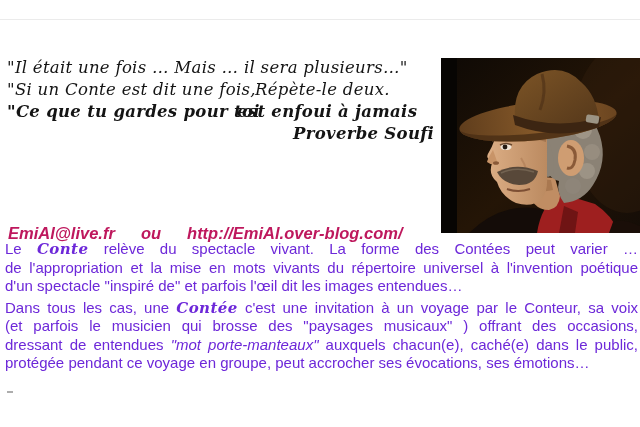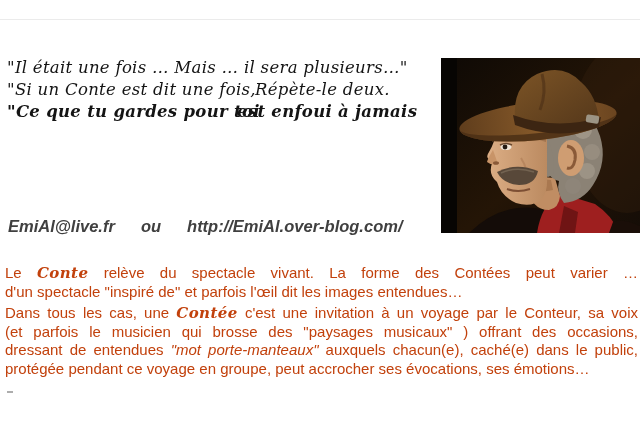--- a/index.html
+++ b/index.html
@@ -25,29 +25,29 @@
   
   .title-row{
     position:absolute;left:8px;top:189px;display:flex;align-items:baseline;gap:17px;
     font-family:"DejaVu Serif",serif;font-style:italic;color:#111;
   }
   .title-name{font-size:30px;font-weight:bold;letter-spacing:.5px;}
   .title-role{font-size:27px;letter-spacing:1.5px;}
 
   
   .contact{
-    position:absolute;left:8px;top:217px;
-    font-size:16.5px;font-weight:bold;font-style:italic;color:#404040;
+    position:absolute;left:8px;top:224px;
+    font-size:16.5px;font-weight:bold;font-style:italic;color:#be185d;
     white-space:nowrap;
   }
   .contact .sep{margin:0 26px;}
 
   
-  .paragraphs{position:absolute;left:5px;top:264px;width:633px;
-    font-size:15px;line-height:18.5px;color:#c2410c;}
+  .paragraphs{position:absolute;left:5px;top:240px;width:633px;
+    font-size:15px;line-height:18.5px;color:#6d28d9;}
   .para{margin:0 0 3px 0;}
   .pline{text-align:justify;text-align-last:justify;}
   .pline.last{text-align-last:left;}
   .script-word{font-family:"DejaVu Serif",serif;font-style:italic;font-weight:bold;letter-spacing:.4px;}
   .it{font-style:italic;}
 
   
   .photo{position:absolute;left:441px;top:58px;width:199px;height:175px;}
   .photo svg{display:block;}
 
@@ -57,20 +57,21 @@
 <body>
 
 <div id="flyer">
 
   <div class="top-rule"></div>
 
   <div class="quotes">
     <div><span>"Il était une fois … Mais … il sera plusieurs…"</span></div>
     <div><span class="q-left">"Si un Conte  est dit une fois,</span><span>Répète-le deux.</span></div>
     <div class="q-bold"><span class="q-left-b">"Ce que tu gardes pour toi</span><span>est enfoui à jamais</span></div>
+    <div class="attribution">Proverbe Soufi</div>
   </div>
 
   <div class="photo">
     <svg width="199" height="175" viewBox="0 0 199 175">
       <defs>
         <linearGradient id="bgGrad" x1="0" y1="0" x2="1" y2="1">
           <stop offset="0" stop-color="#0e0905"></stop>
           <stop offset="0.55" stop-color="#241506"></stop>
           <stop offset="1" stop-color="#150d07"></stop>
         </linearGradient>
@@ -138,20 +139,21 @@
   </div>
 
 
   <div class="contact">
     <span>EmiAl@live.fr</span><span class="sep">ou</span><span>http://EmiAl.over-blog.com/</span>
   </div>
 
   <div class="paragraphs">
     <div class="para">
       <div class="pline"><span>Le </span><span class="script-word">Conte</span><span> relève du spectacle vivant. La forme des Contées peut varier …</span></div>
+      <div class="pline">de l'appropriation et la mise en mots vivants du répertoire universel  à l'invention poétique</div>
       <div class="pline last">d'un spectacle "inspiré de" et parfois l'œil dit les images entendues…</div>
     </div>
     <div class="para">
       <div class="pline"><span>Dans tous les cas, une </span><span class="script-word">Contée</span><span> c'est une invitation à un voyage par le Conteur, sa voix</span></div>
       <div class="pline">(et parfois le musicien qui brosse des "paysages musicaux" ) offrant des occasions,</div>
       <div class="pline"><span>dressant de entendues </span><span class="it">"mot porte-manteaux"</span><span> auxquels chacun(e), caché(e) dans le public,</span></div>
       <div class="pline last">protégée pendant ce voyage en groupe, peut accrocher ses évocations, ses émotions…</div>
     </div>
   </div>
 

